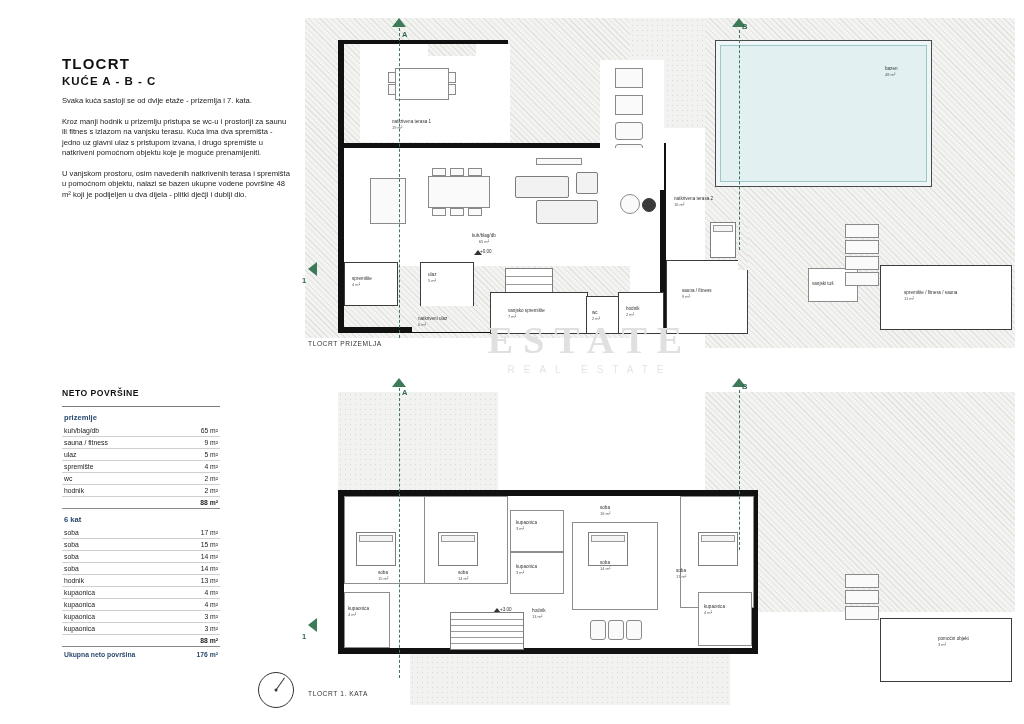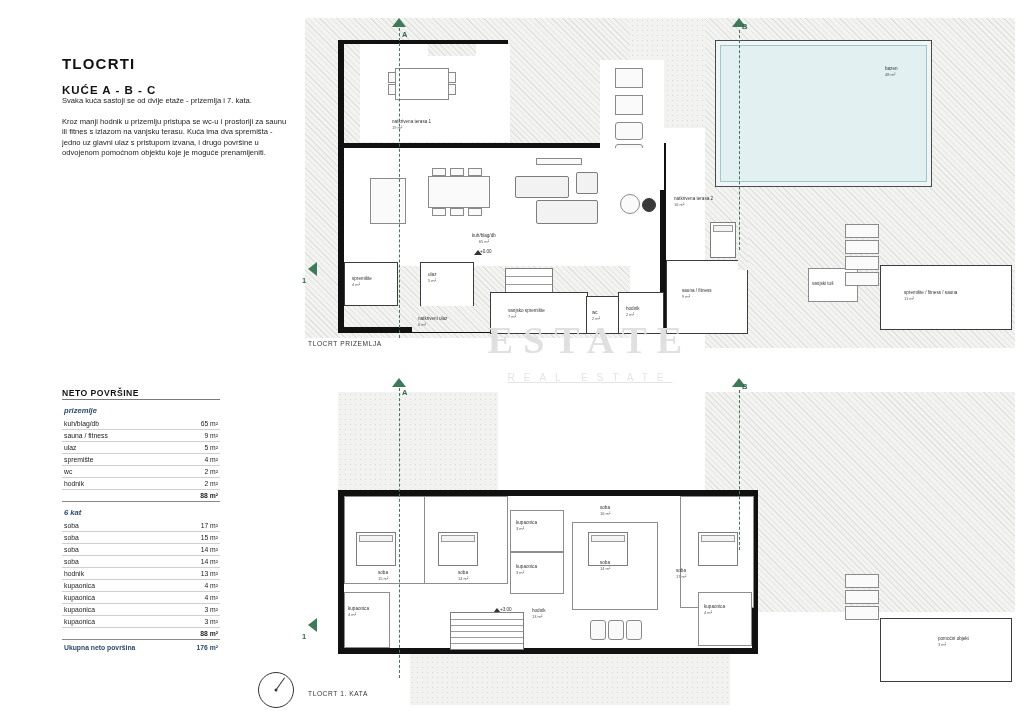--- a/index.html
+++ b/index.html
@@ -10,29 +10,29 @@
     color:#1a1a1a;
     overflow:hidden;
     position:relative;
   }
   .page{position:absolute;inset:0;background:#fff;}
 
   
   .left-col{position:absolute;left:0;top:0;width:300px;height:724px;background:#fff;}
   .title{position:absolute;left:62px;top:55px;}
   .title .t1{font-size:15px;font-weight:bold;letter-spacing:1.2px;color:#111;}
-  .title .t2{font-size:11.5px;font-weight:bold;letter-spacing:1.0px;margin-top:12px;color:#111;}
+  .title .t2{font-size:11.5px;font-weight:bold;letter-spacing:1.0px;margin-top:3px;color:#111;}
 
   .body-text{position:absolute;left:62px;top:96px;width:230px;font-size:7.6px;line-height:10.4px;color:#222;}
   .body-text p{margin:0 0 10.5px 0;}
 
   
   .areas{position:absolute;left:62px;top:388px;width:158px;}
-  .areas .hdr{font-size:8.6px;font-weight:bold;letter-spacing:.5px;color:#111;padding-bottom:1px;border-bottom:1px solid #7b7b7b;}
-  .sec-title{font-size:7.6px;font-weight:bold;color:#2b4a6f;padding:6px 0 3px 2px;font-style:italic;}
+  .areas .hdr{font-size:8.6px;font-weight:bold;letter-spacing:.5px;color:#111;padding-bottom:8px;border-bottom:1px solid #7b7b7b;}
+  .sec-title{font-size:7.6px;font-weight:bold;color:#2b4a6f;padding:6px 0 3px 2px;}
   table.area-tbl{width:100%;border-collapse:collapse;font-size:6.8px;color:#222;}
   table.area-tbl td{padding:2px 2px;border-bottom:.5px solid #cfcfcf;}
   table.area-tbl td.val{text-align:right;width:40px;}
   tr.sum td{font-weight:bold;border-bottom:1px solid #8a8a8a;border-top:.5px solid #cfcfcf;}
   tr.total td{font-weight:bold;color:#2b4a6f;border-bottom:none;padding-top:4px;}
 
   
   .compass{position:absolute;left:258px;top:672px;width:34px;height:34px;border:1px solid #333;border-radius:50%;}
   .compass .needle{position:absolute;left:50%;top:50%;width:1px;height:15px;background:#333;transform-origin:bottom center;transform:translate(-50%,-100%) rotate(35deg);}
   .compass .dot{position:absolute;left:50%;top:50%;width:3px;height:3px;background:#333;border-radius:50%;transform:translate(-50%,-50%);}
@@ -77,40 +77,41 @@
   .sofa{position:absolute;border:.6px solid #7d7d7d;background:#f2f2f2;border-radius:2px;}
   .bed{position:absolute;border:.7px solid #7d7d7d;background:#fff;}
   .bed .pillow{position:absolute;left:2px;right:2px;top:2px;height:5px;border:.6px solid #9a9a9a;background:#f4f4f4;}
   .tbl-d{position:absolute;border:.6px solid #8a8a8a;background:#fff;}
   .stair{position:absolute;border:.6px solid #7d7d7d;background:#fff;}
   .stair i{position:absolute;left:0;right:0;height:0;border-top:.55px solid #9b9b9b;display:block;}
 
   
   .watermark{position:absolute;left:330px;top:320px;width:420px;text-align:center;color:#dcdcdc;pointer-events:none;}
   .watermark .w1{font-size:38px;letter-spacing:10px;font-weight:bold;color:#e0e0e0;font-family:"Liberation Serif", serif;}
-  .watermark .w2{font-size:10px;letter-spacing:9px;color:#e4e4e4;margin-top:10px;text-decoration:underline;}
+  .watermark .w2{font-size:10px;letter-spacing:9px;color:#e4e4e4;margin-top:2px;}
 
   .lvl{position:absolute;font-size:4.6px;color:#333;}
   .tri{position:absolute;width:0;height:0;border-left:4px solid transparent;border-right:4px solid transparent;border-bottom:5px solid #333;}
 </style>
 </head>
 <body>
 
 <div class="page">
 
   <div class="left-col">
 
     <div class="title">
-      <div class="t1">TLOCRTI</div>
+      <div class="t1">TLOCRT</div>
       <div class="t2">KUĆE A - B - C</div>
     </div>
 
     <div class="body-text">
       <p>Svaka kuća sastoji se od dvije etaže - prizemlja i 7. kata.</p>
-      <p>Kroz manji hodnik u prizemlju pristupa se wc-u i prostoriji za saunu ili fitnes s izlazom na vanjsku terasu. Kuća ima dva spremišta - jedno uz glavni ulaz s pristupom izvana, i drugo površine u odvojenom pomoćnom objektu koje je moguće prenamijeniti.</p>
+      <p>Kroz manji hodnik u prizemlju pristupa se wc-u i prostoriji za saunu ili fitnes s izlazom na vanjsku terasu. Kuća ima dva spremišta - jedno uz glavni ulaz s pristupom izvana, i drugo spremište u natkriveni pomoćnom objektu koje je moguće prenamijeniti.</p>
+      <p>U vanjskom prostoru, osim navedenih natkrivenih terasa i spremišta u pomoćnom objektu, nalazi se bazen ukupne vodene površine 48 m² koji je podijeljen u dva dijela - plitki dječji i dublji dio.</p>
     </div>
 
     <div class="areas">
       <div class="hdr">NETO POVRŠINE</div>
 
       <div class="sec-title">prizemlje</div>
       <table class="area-tbl">
         <tbody>
             <tr>
           <td>kuh/blag/db</td>

